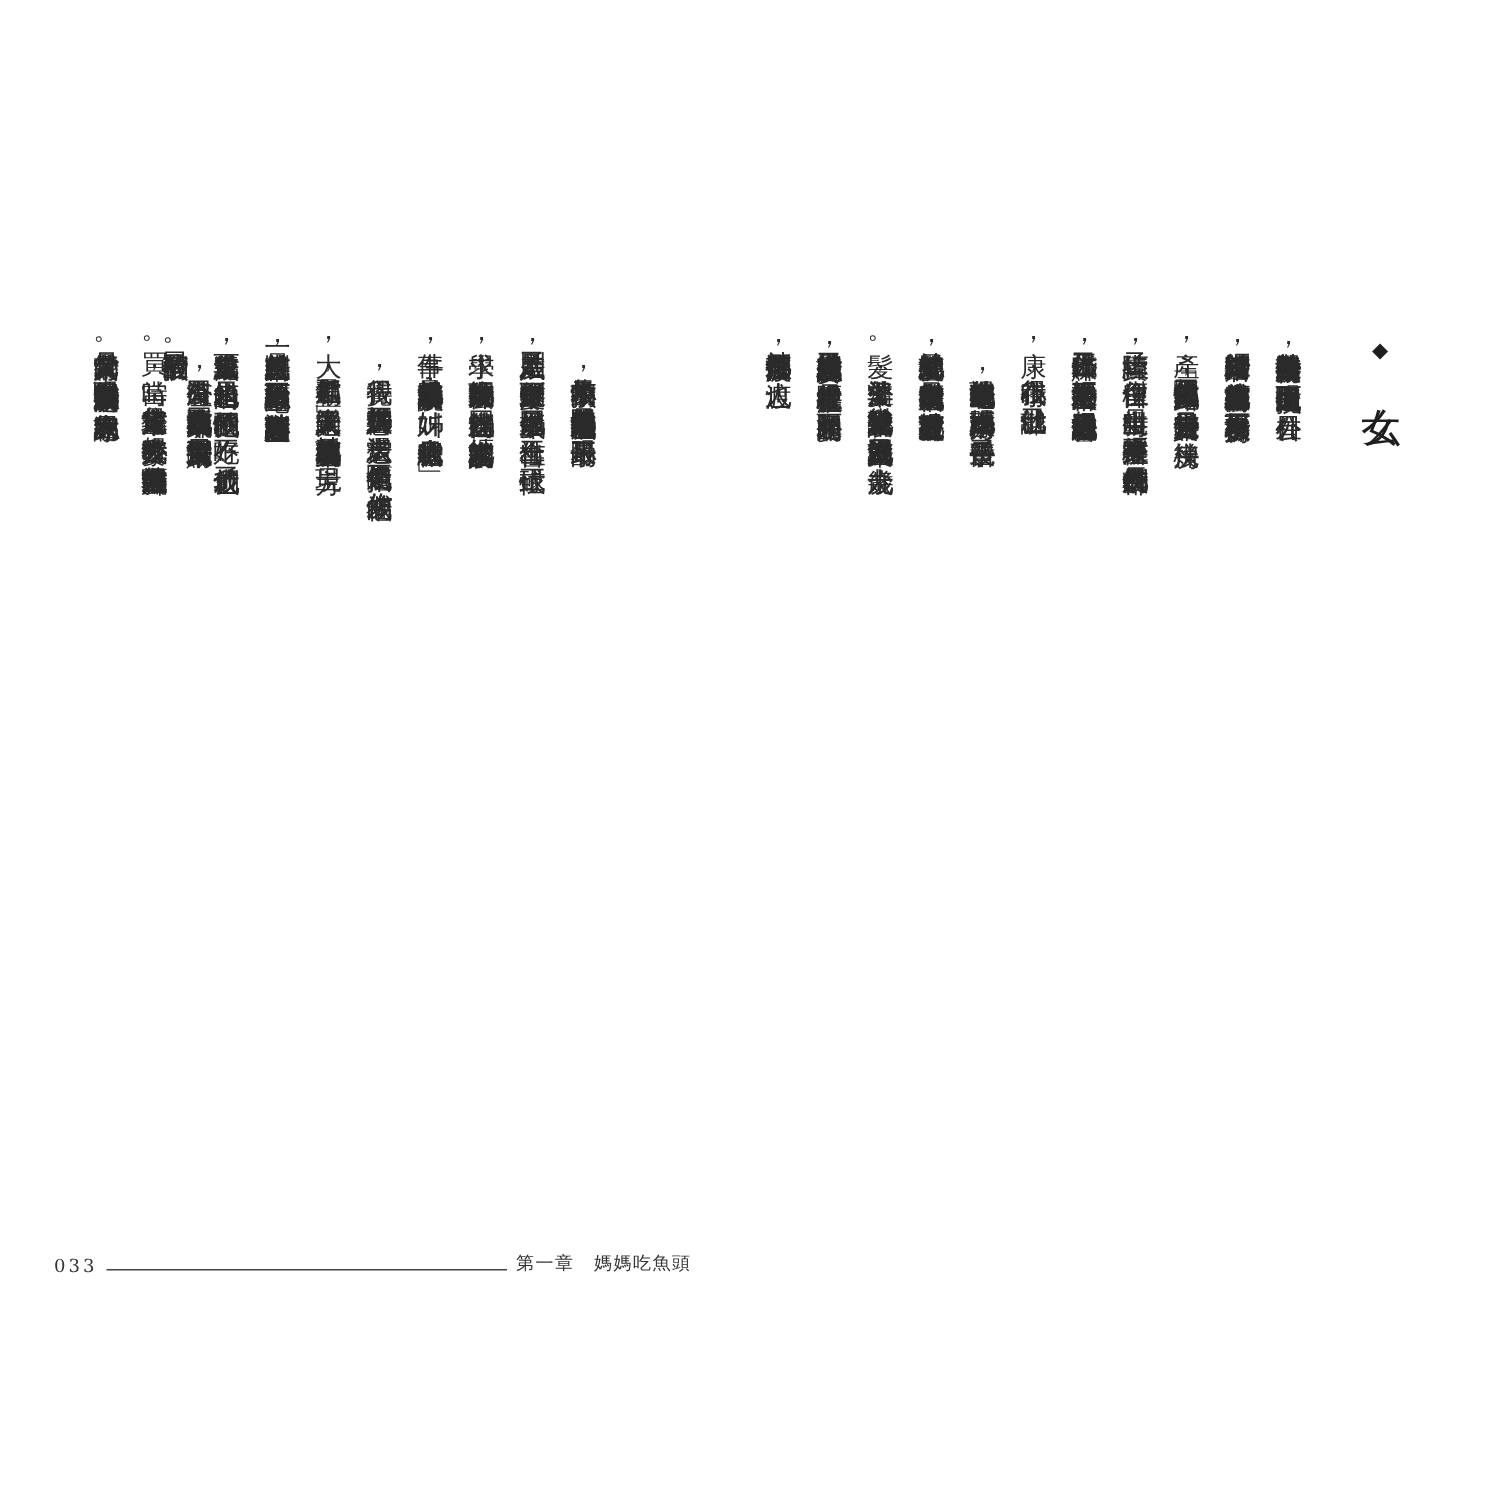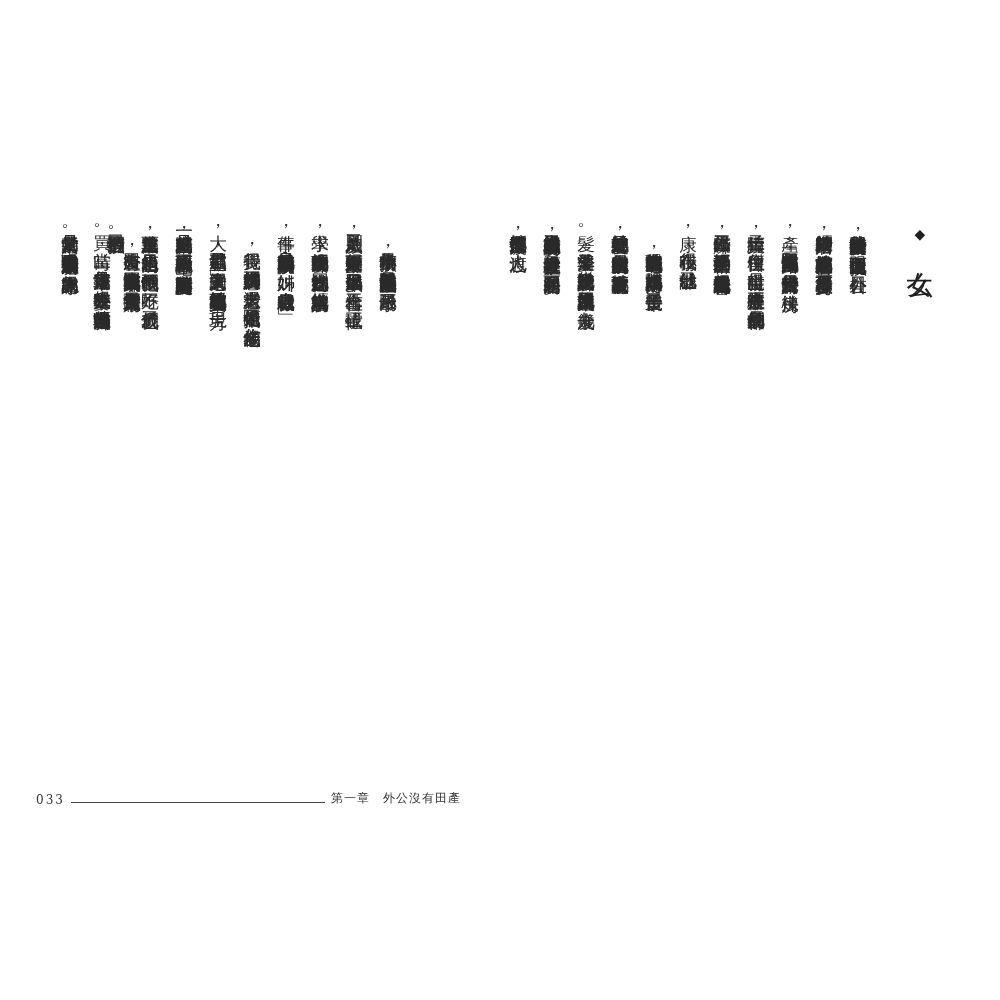--- a/index.html
+++ b/index.html
@@ -57,24 +57,24 @@
   <div class="col" style="left:206px">大，是那種霸氣型，樂意「罩人」的老大。她的這種霸氣後來表現在餐桌上，呈現方</div>
   <div class="col" style="left:172px">式是豐盛的一整桌好料，絕不讓人腸胃留下絲毫空隙。請客時的菜餚必然豐盛蔓延到</div>
   <div class="col" style="left:138px">桌邊差點無處可放，水果也是一箱箱的叫，就怕我們吃不飽、吃不好，也成就了我們</div>
   <div class="col" style="left:104px">這些有口福的孩子們。</div>
   <div class="col" style="left:124px"></div>
 
   <div class="col" style="left:120px">　外公沒有田產，也因此沒有自己栽種的稻米蔬菜，日常所食大抵需要到市場購</div>
   <div class="col" style="left:90px">買。當時，住宅後方是一座菜市場，小時候我去外婆家，後方市場傳來的雞鴨叫聲就</div>
   <div class="col" style="left:58px">是常見的背景樂。現宰雞鴨是臺灣人長期以來「新鮮」的王道，大家一般認為肉品冰</div>
 
-  <div class="footer" style="left:36px; width:425px;">
+  <div class="footer" style="left:36px; width:425px;margin-top:44px;">
     <span class="folio">033</span>
     <span class="rule" style="flex:1"></span>
-    <span>第一章　外公沒有田產</span>
+    <span>第一章　媽媽吃魚頭</span>
   </div>
 </div>
 
 <div class="page page-right">
   <div class="title">
     <span class="diamond">◆</span><span>么女</span>
   </div>
 
   <div class="col" style="left:346px">外公與外婆在尚未出世時即被指腹為婚，之後跟隨命運生下九個孩子。外公在日</div>
   <div class="col" style="left:312px">治時期經營腳踏車店，成為地方上頗有聲望的商業經營者。原本好不容易攢下數棟房</div>

